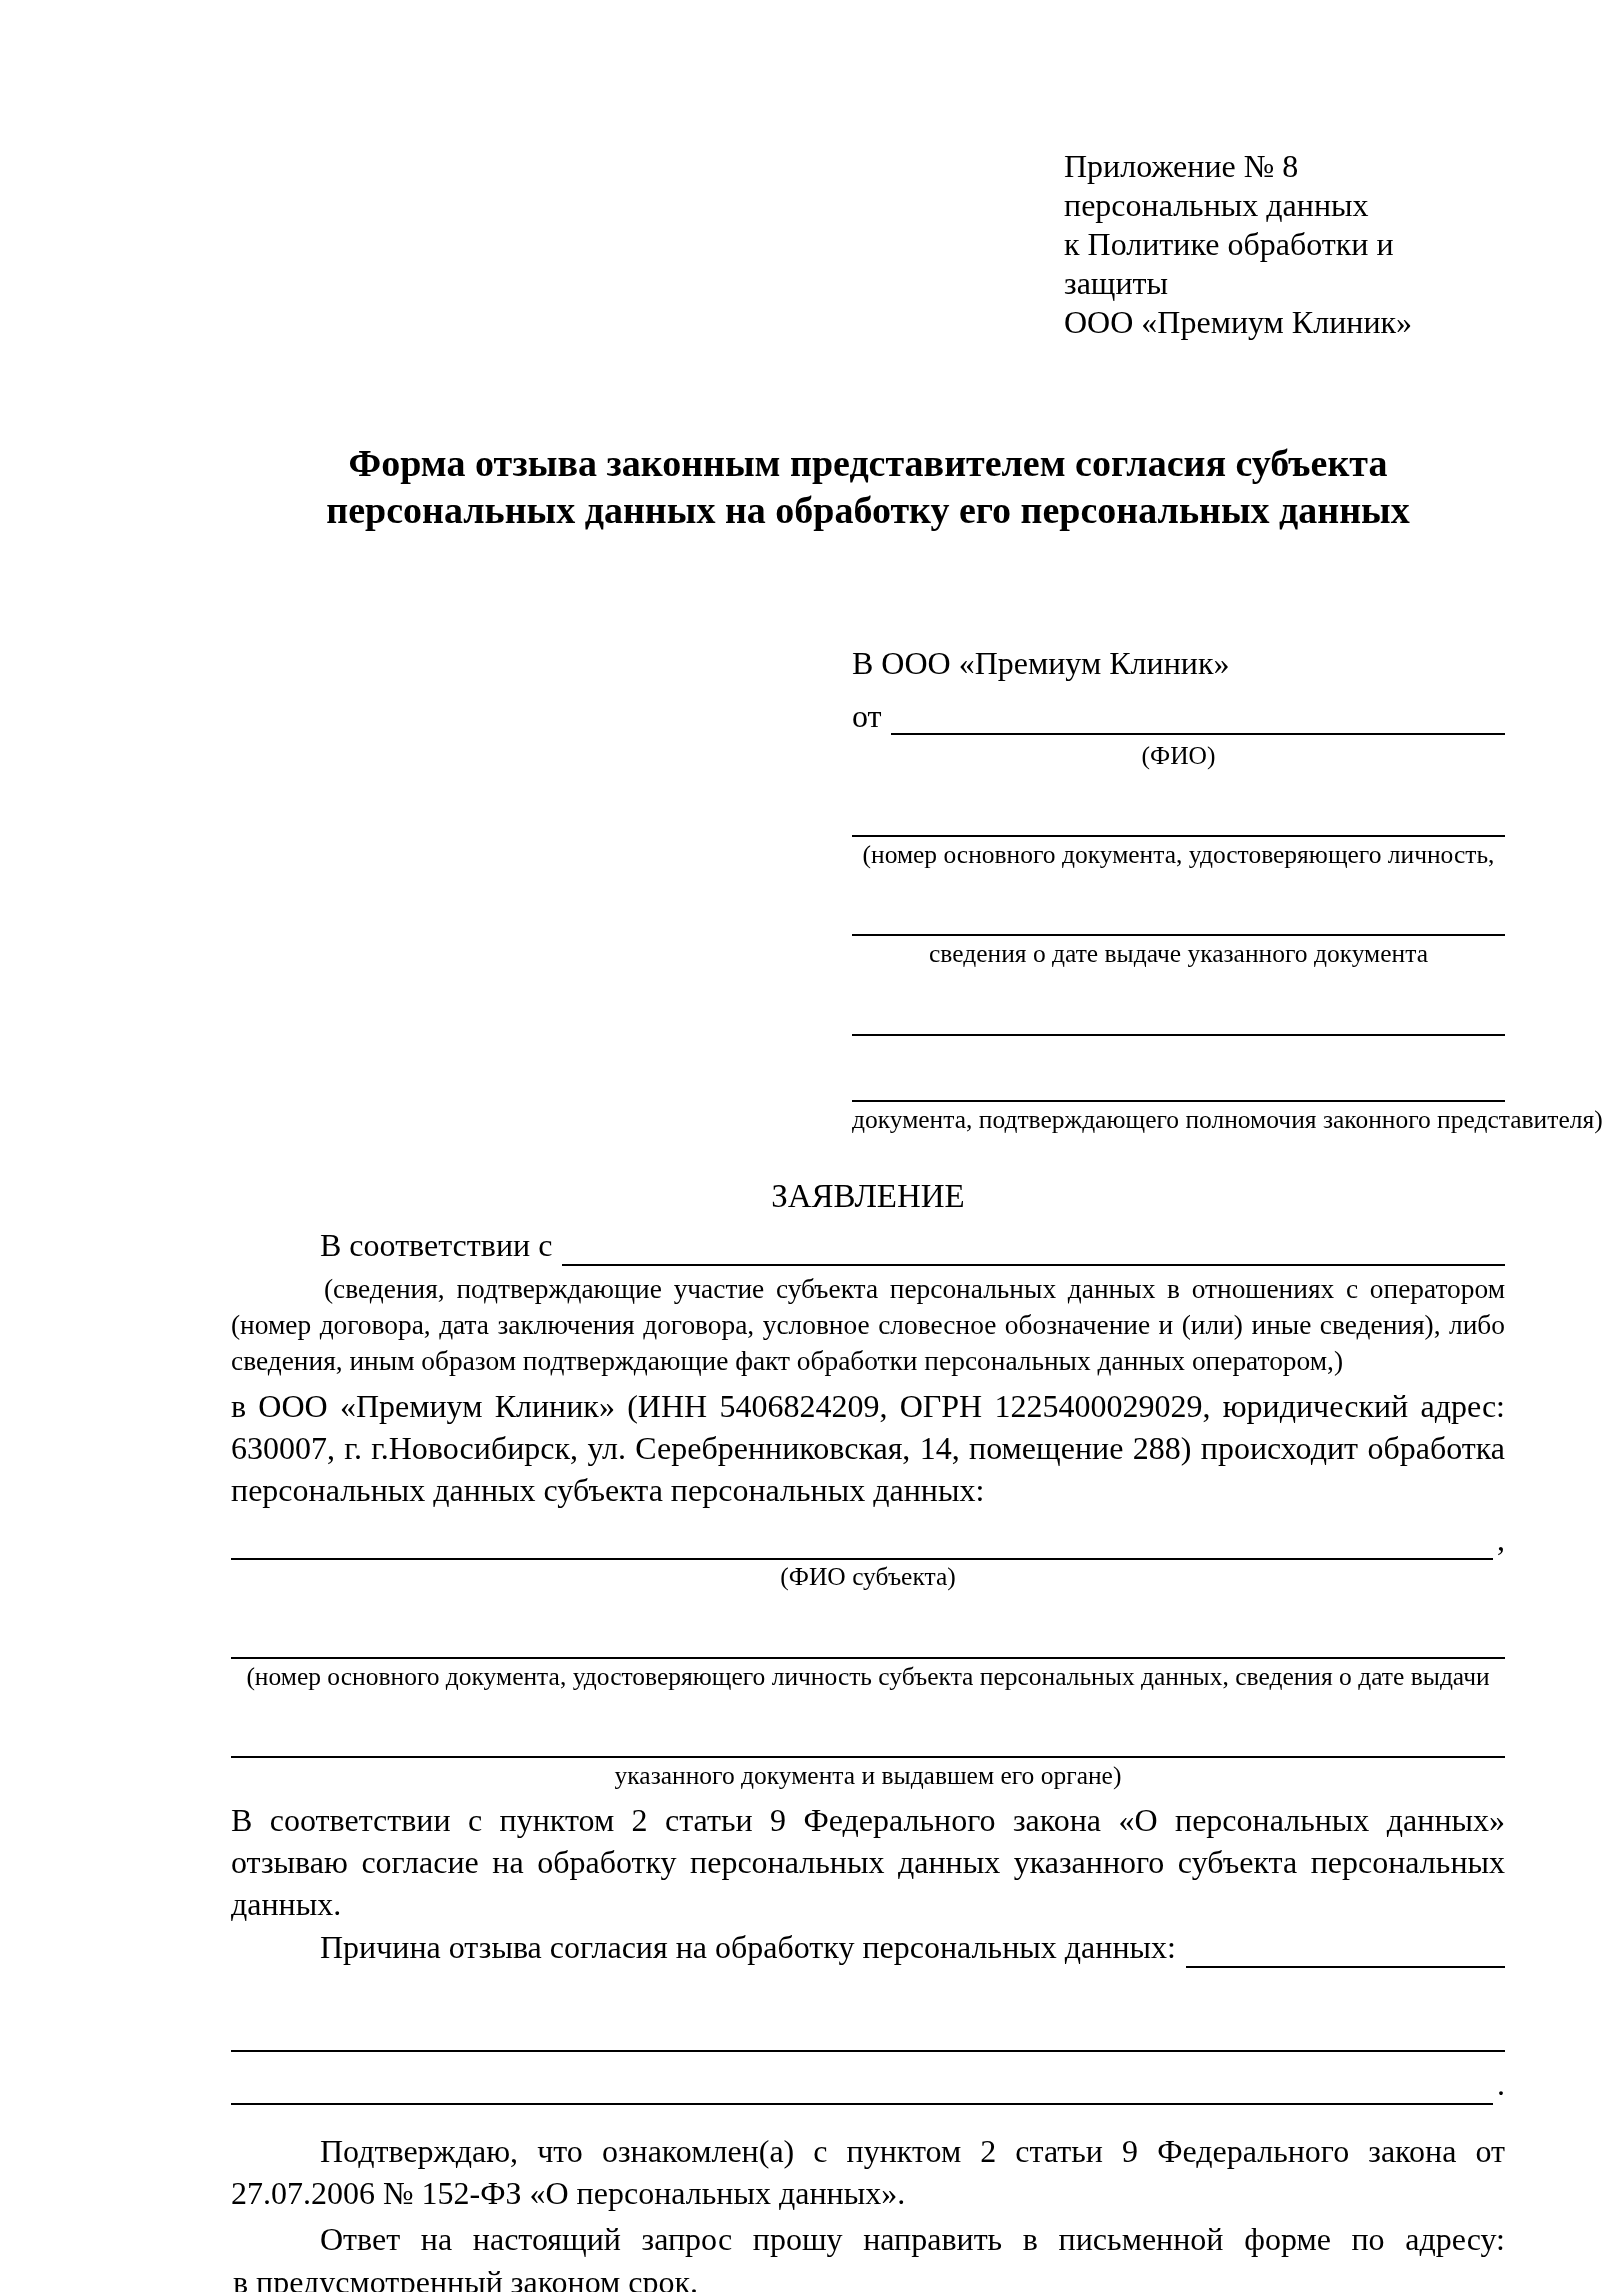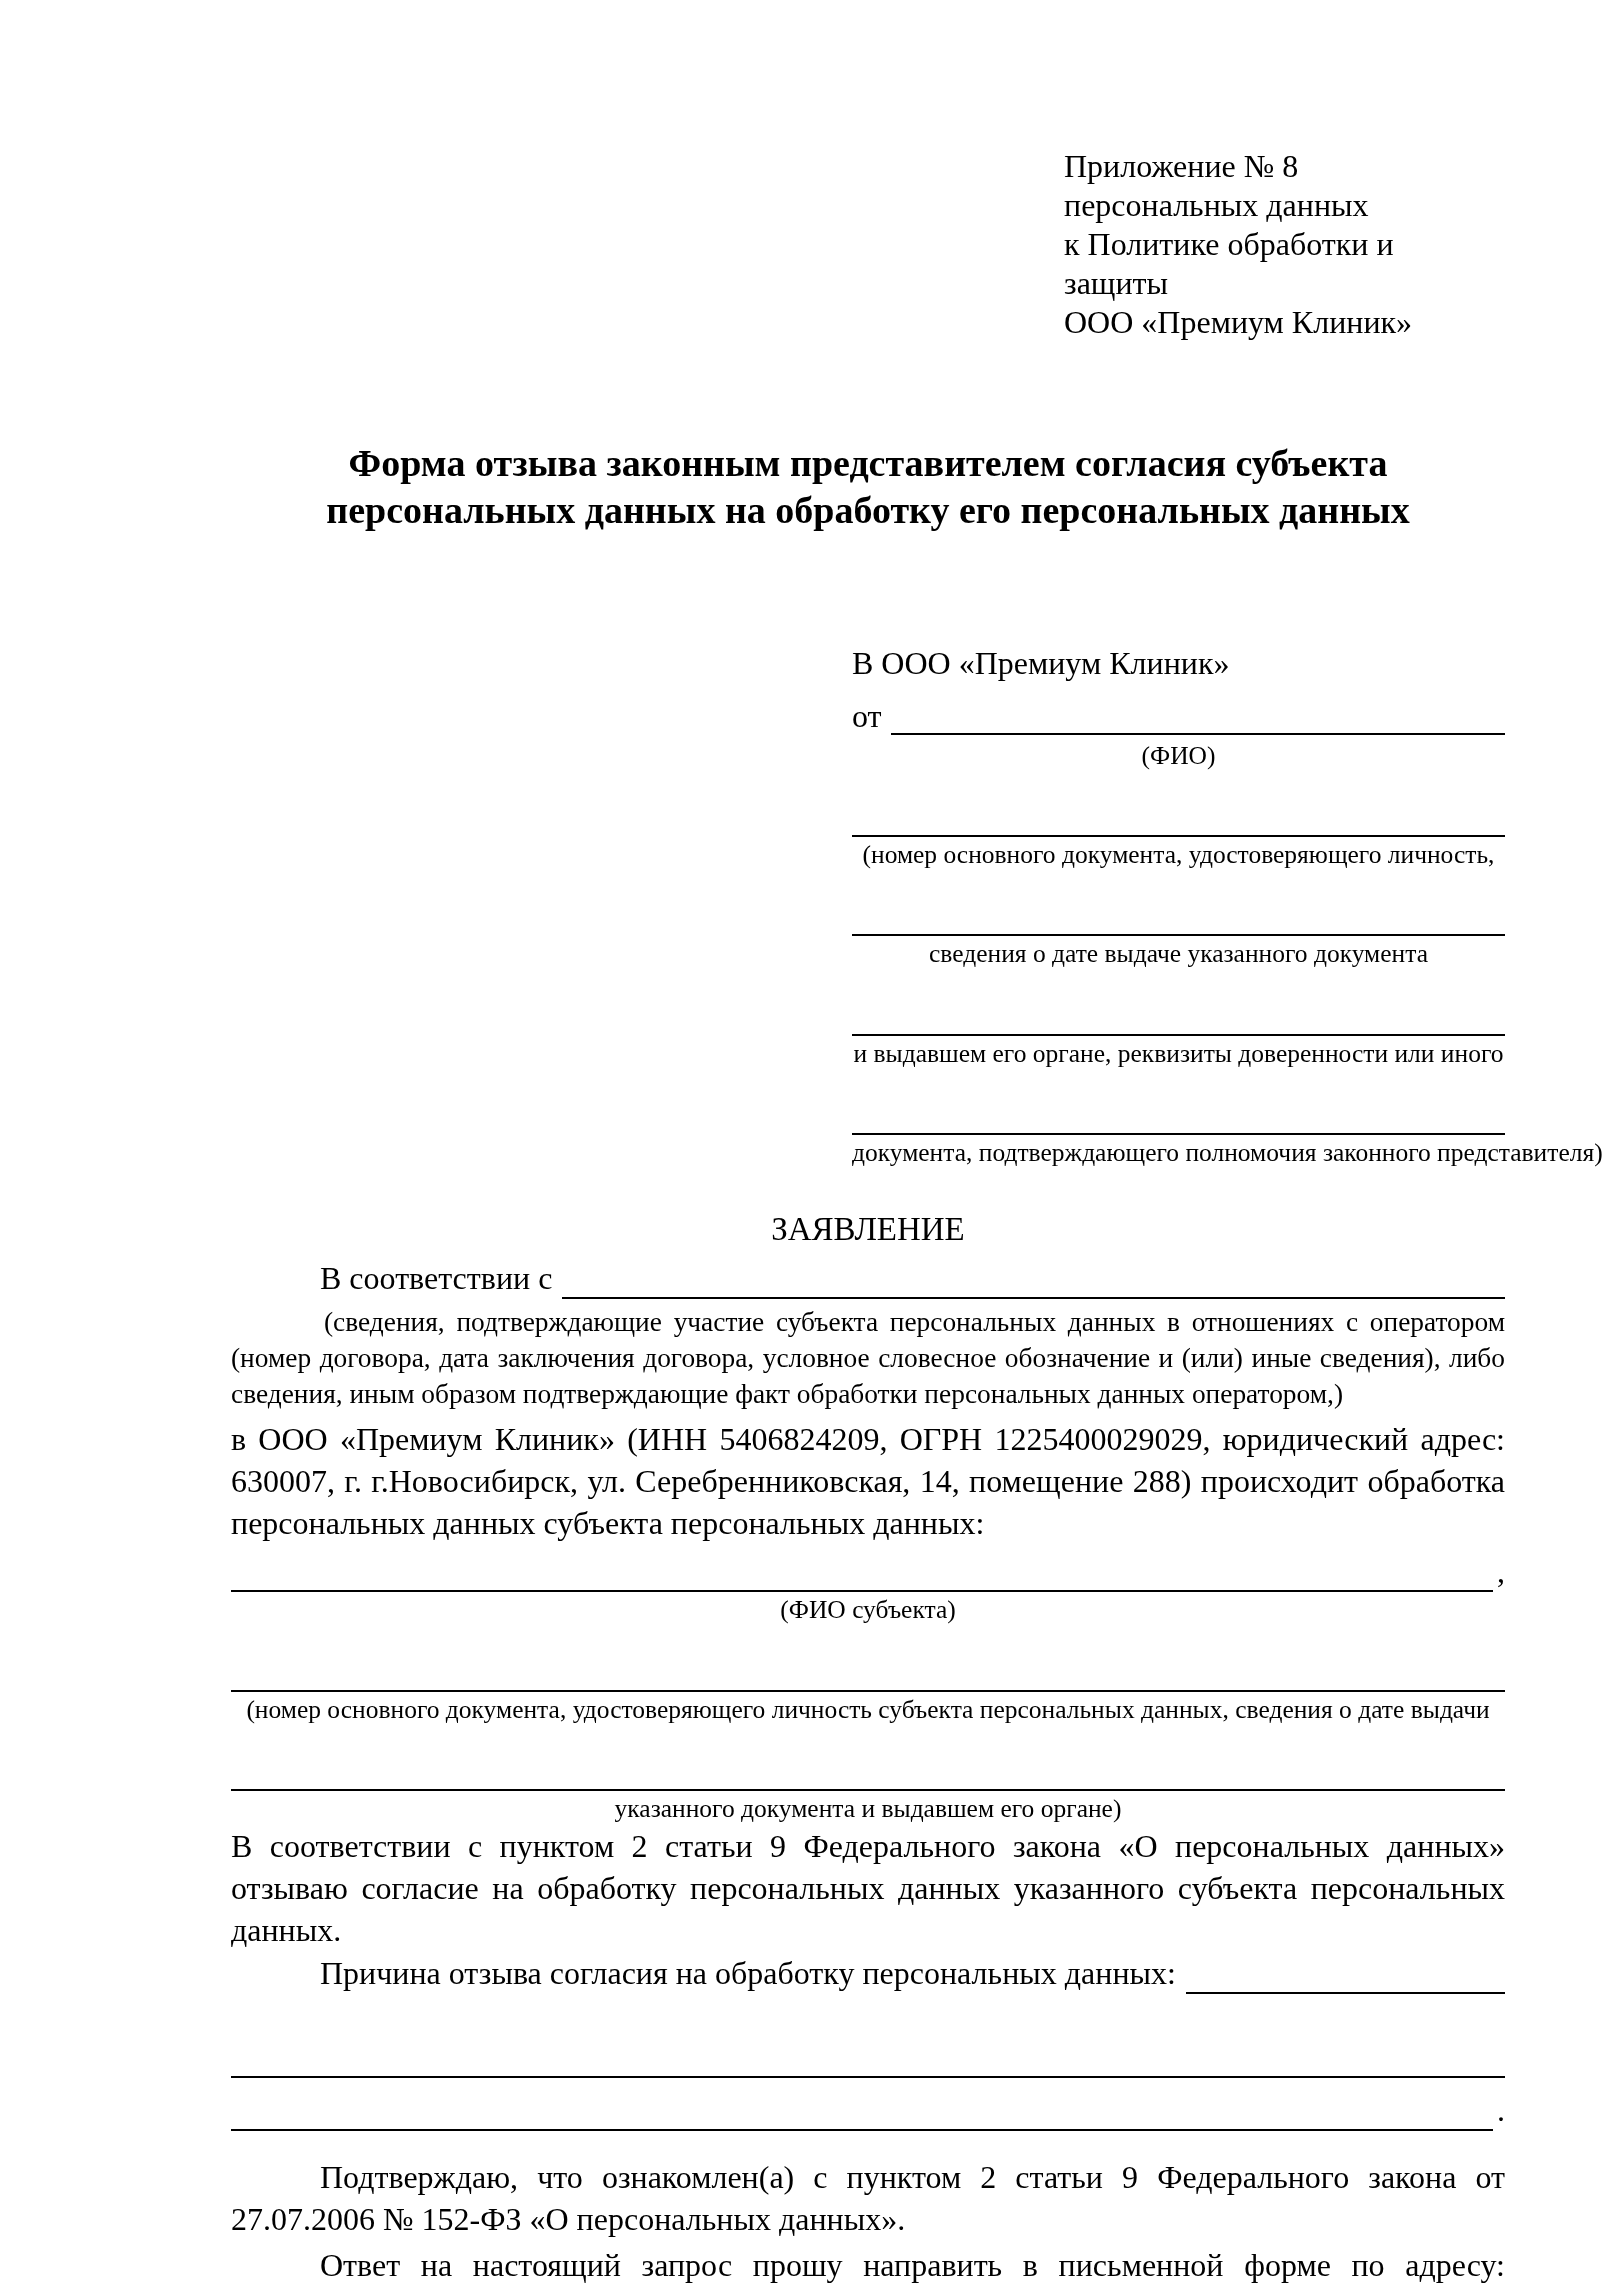--- a/index.html
+++ b/index.html
@@ -68,21 +68,21 @@
     font-size:27.4px; line-height:36px;
     text-align:justify;
     text-indent:93px;
   }
 
   .para { text-align:justify; }
   .op-para { margin-top:5.9px; }
 
   .subject-row    { margin-top:7.8px; }
   .mt-line        { margin-top:25.5px; }
-  .withdraw-para  { margin-top:1px; }
+  .withdraw-para  { margin-top:8px; }
 
   .reason-row { display:flex; align-items:flex-end; height:43px; padding-left:89px; }
   .reason-row .reason-label { padding-right:9.8px; white-space:nowrap; }
 
   .gap-big { margin-top:43px; }
   .gap-mid { margin-top:11.8px; }
 
   .confirm-para { margin-top:25px; text-indent:89px; }
 
   .reply-line1 {
@@ -125,21 +125,20 @@
     <div class="caption">(номер основного документа, удостоверяющего личность,</div>
 
     <div class="addr-blank-row">
       <span class="blank fill"></span>
     </div>
     <div class="caption">сведения о дате выдаче указанного документа</div>
 
     <div class="addr-blank-row">
       <span class="blank fill"></span>
     </div>
-    <div class="caption">и выдавшем его органе, реквизиты доверенности или иного</div>
 
     <div class="addr-blank-row">
       <span class="blank fill"></span>
     </div>
     <div class="caption">документа, подтверждающего полномочия законного представителя)</div>
   </div>
 
   <div class="zayavlenie">ЗАЯВЛЕНИЕ</div>
 
   <div class="intro-row t-body">

